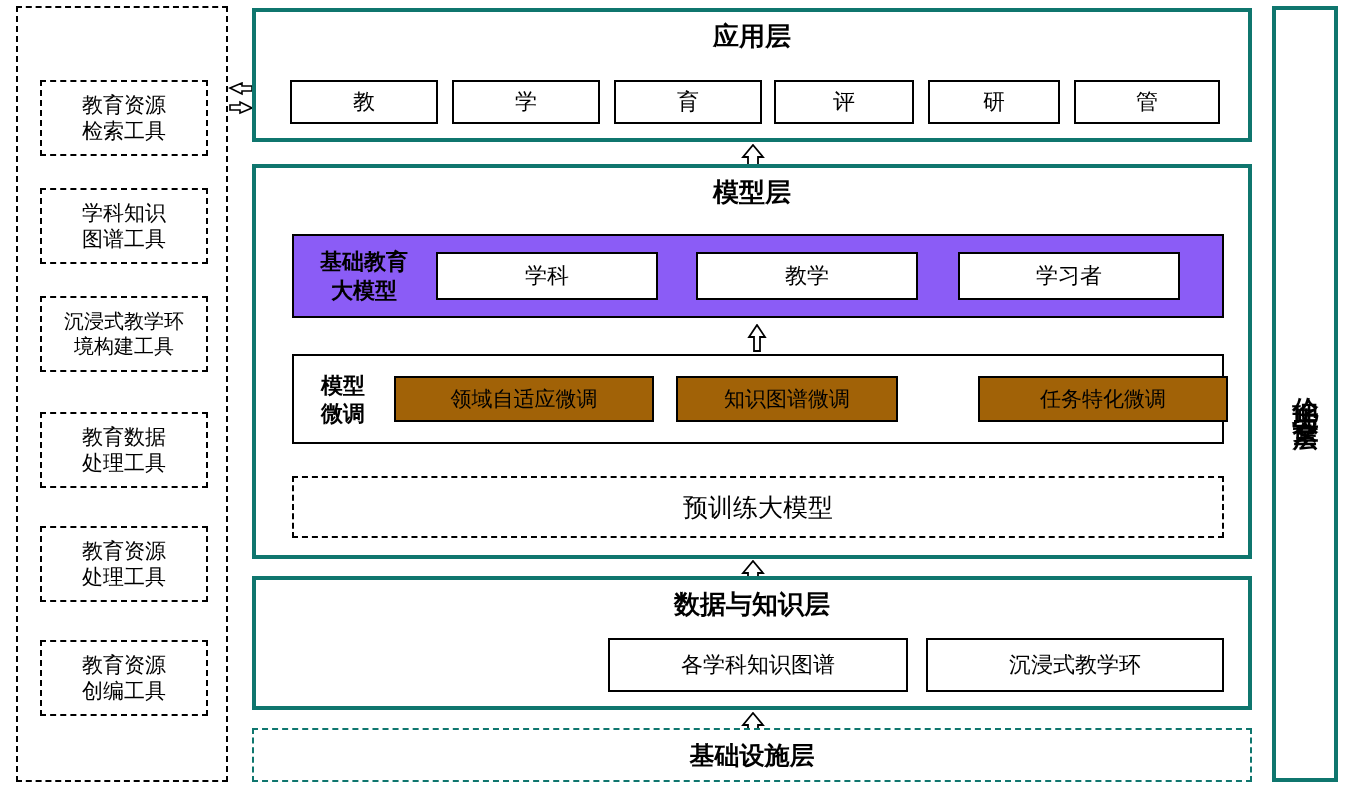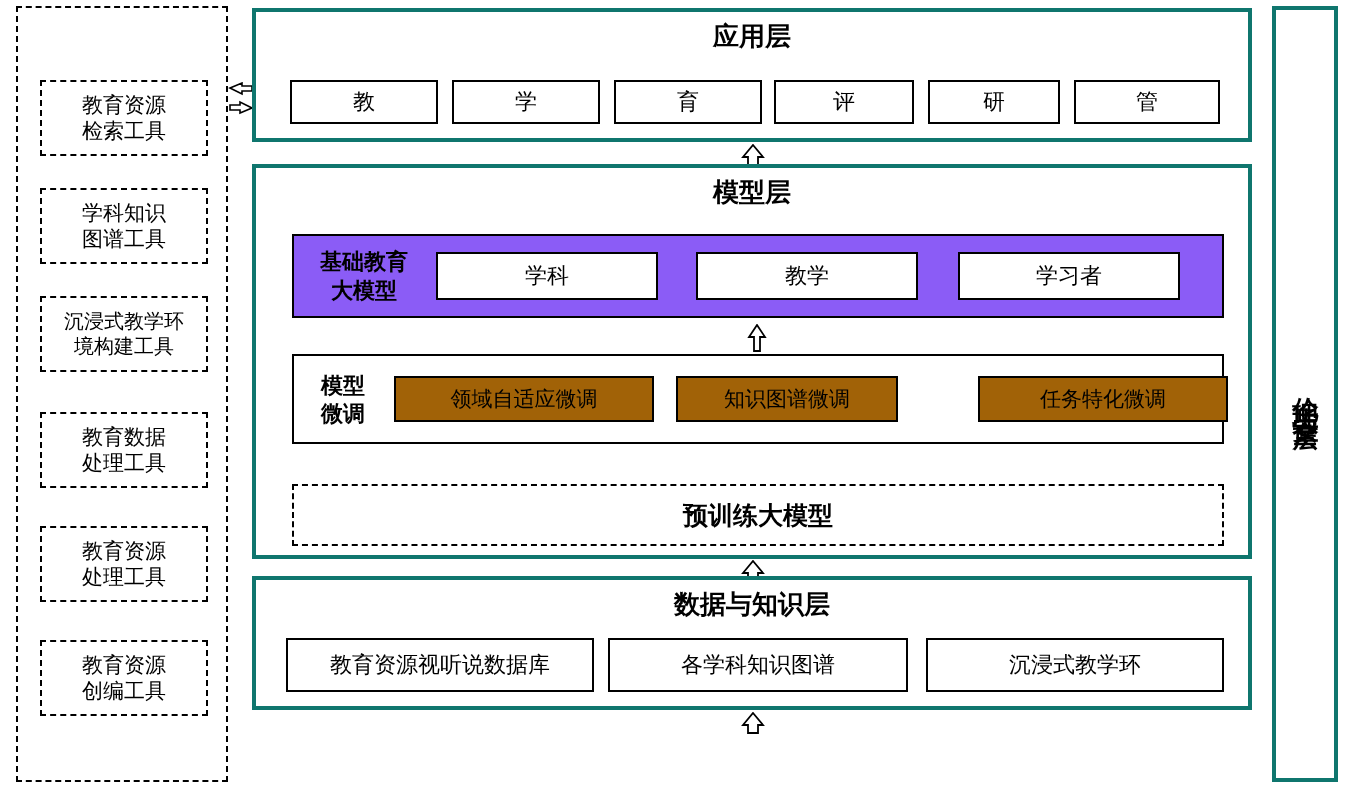--- a/index.html
+++ b/index.html
@@ -137,24 +137,24 @@
   }
   .ft-cell {
     position: absolute; top: 20px; height: 46px;
     box-sizing: border-box; border: 2px solid #000; background: #a16207;
     display: flex; align-items: center; justify-content: center;
     font-size: 21px; font-family: "Liberation Serif", serif;
   }
 
   #pretrain-box {
     position: absolute;
-    left: 36px; top: 316px; width: 932px; height: 62px;
+    left: 36px; top: 308px; width: 932px; height: 62px;
     box-sizing: border-box; border: 2px dashed #000; background: #fff;
     display: flex; align-items: center; justify-content: center;
-    font-size: 25px; font-weight: 700; text-align: center;
+    font-size: 25px; font-weight: 400; text-align: center;
   }
 
   #data-layer {
     left: 252px; top: 576px; width: 1000px; height: 134px;
   }
   #data-layer-title {
     position: absolute; left: 0; top: 10px; width: 100%;
     text-align: center; font-size: 26px; font-weight: 700;
   }
   .data-cell {
@@ -274,29 +274,29 @@
   </div>
 
   <div class="arrow-up" style="left:740px; top:560px">
     <svg width="26" height="22" viewBox="0 0 26 22">
       <path d="M13,1 L23,13 L18,13 L18,21 L8,21 L8,13 L3,13 Z" fill="none" stroke="#000" stroke-width="1.8"></path>
     </svg>
   </div>
 
   <div class="box" id="data-layer">
     <div id="data-layer-title" class="title">数据与知识层</div>
-    <div class="data-cell" style="left:30px;  width:308px">教育资源视听说数据库</div>
     <div class="data-cell" style="left:352px; width:300px">各学科知识图谱</div>
     <div class="data-cell" style="left:670px; width:298px">沉浸式教学环</div>
   </div>
 
   <div class="arrow-up" style="left:740px; top:712px">
     <svg width="26" height="22" viewBox="0 0 26 22">
       <path d="M13,1 L23,13 L18,13 L18,21 L8,21 L8,13 L3,13 Z" fill="none" stroke="#000" stroke-width="1.8"></path>
     </svg>
   </div>
 
+  <div class="box dashed" id="infra-layer">基础设施层</div>
 
   <div class="box" id="ethics-layer">
     <span class="vtext">伦理与安全层</span>
   </div>
 
 </div>
 
 </body></html>

